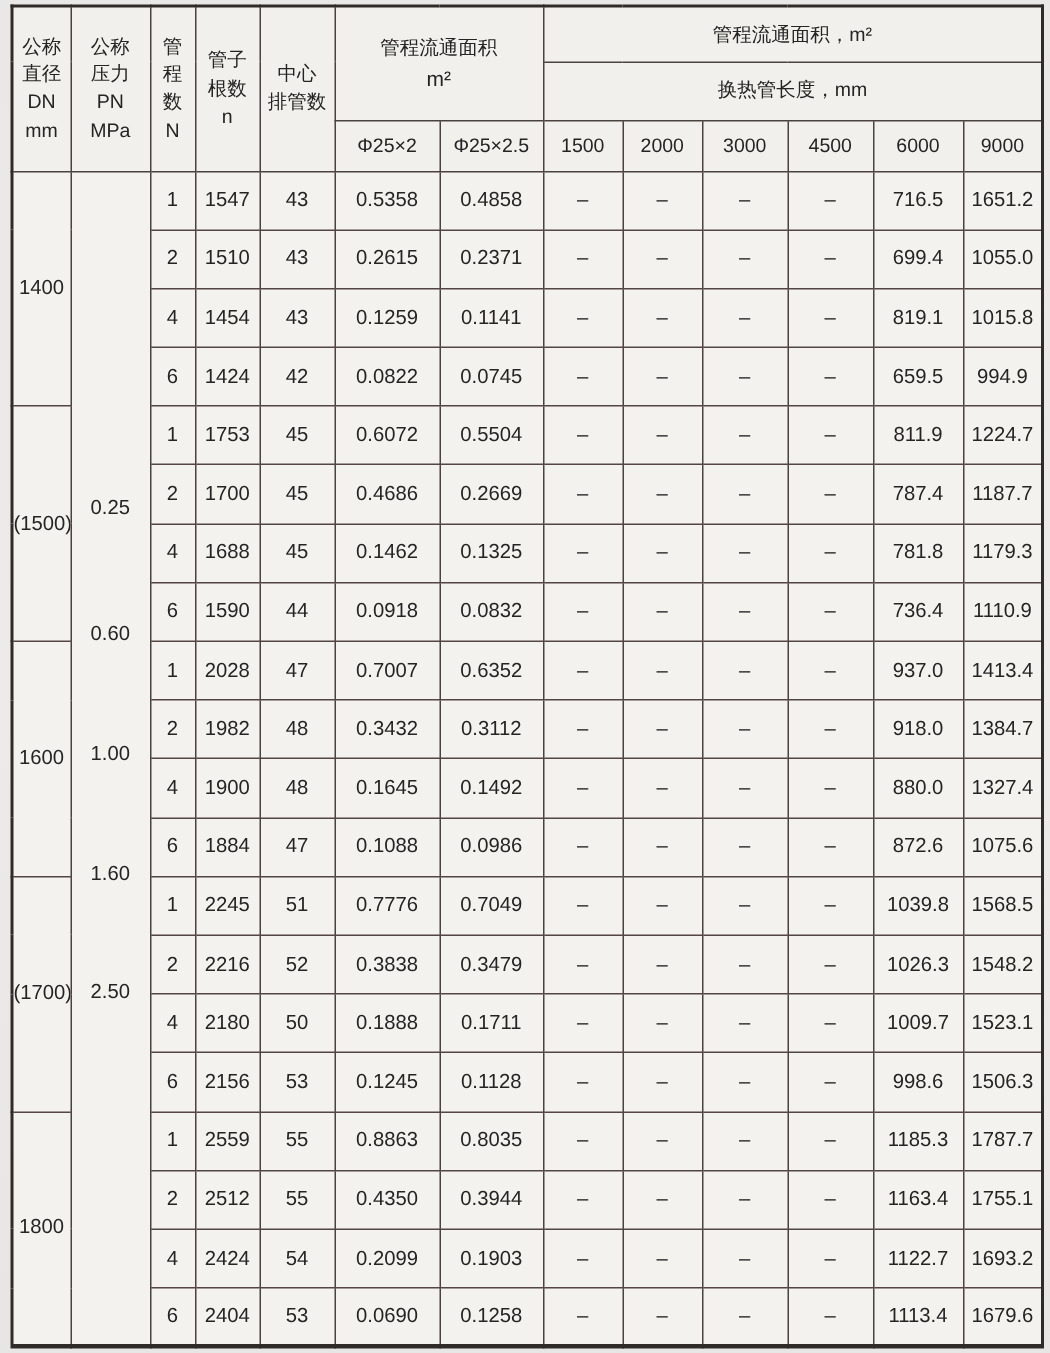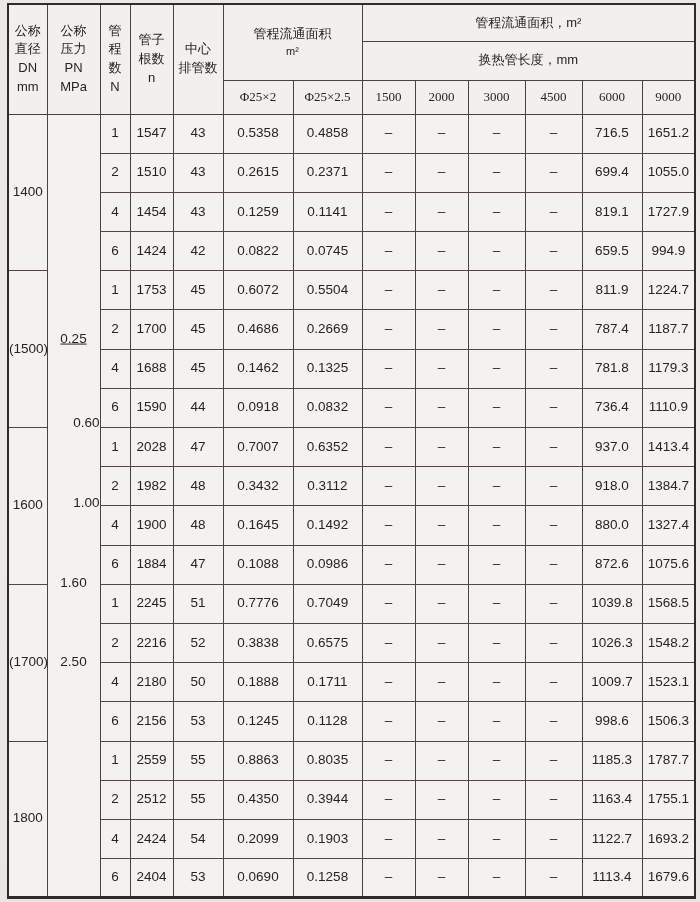--- a/index.html
+++ b/index.html
@@ -22,32 +22,32 @@
   .spec td,.spec th{
     border:1px solid #4a423f;
     text-align:center;vertical-align:middle;
     padding:0;font-weight:normal;
     font-size:13.5px;line-height:1.25;
     overflow:hidden;white-space:nowrap;
   }
   .spec thead th{font-size:13px;background:#f1f0ed;}
   .spec thead .hrow-a{height:37px;}
   .spec thead .hrow-b{height:39px;}
-  .spec thead .hrow-c{height:34px;font-family:Liberation Serif, serif;}
+  .spec thead .hrow-c{height:34px;}
   .spec thead th .hline{display:block;line-height:1.45;}
-  .unit-sub{font-size:11px;}
+  .unit-sub{font-size:14px;}
   tr.data-row{height:39.2px;}
   tr.data-row td{background:#f3f2ef;border-top-color:#534543;border-bottom-color:#534543;}
   td.dn-cell{background:#f1f0ed;font-size:13.5px;}
   td.pn-cell{position:relative;background:#f0efec;}
   .pn-val{
     position:absolute;left:0;right:0;text-align:center;
     transform:translateY(-50%);font-size:13.5px;
   }
-  .pn-0{top:28.7%;text-decoration:underline;} .pn-1{top:39.4%;text-align:right;} .pn-2{top:49.7%;text-align:right;} .pn-3{top:59.9%;} .pn-4{top:70.0%;}
+  .pn-0{top:28.7%;} .pn-1{top:39.4%;} .pn-2{top:49.7%;} .pn-3{top:59.9%;} .pn-4{top:70.0%;}
 </style>
 </head>
 <body>
 
 <div class="sheet">
   <table class="spec">
     <colgroup>
       <col style="width:39px">
         <col style="width:53px">
         <col style="width:30px">
@@ -150,21 +150,21 @@
           <td>4</td>
           <td>1454</td>
           <td>43</td>
           <td>0.1259</td>
           <td>0.1141</td>
           <td>–</td>
           <td>–</td>
           <td>–</td>
           <td>–</td>
           <td>819.1</td>
-          <td>1727.9</td>
+          <td>1015.8</td>
         </tr>
         <tr class="data-row">
           <td>6</td>
           <td>1424</td>
           <td>42</td>
           <td>0.0822</td>
           <td>0.0745</td>
           <td>–</td>
           <td>–</td>
           <td>–</td>
@@ -290,21 +290,21 @@
           <td>–</td>
           <td>–</td>
           <td>1039.8</td>
           <td>1568.5</td>
         </tr>
         <tr class="data-row">
           <td>2</td>
           <td>2216</td>
           <td>52</td>
           <td>0.3838</td>
-          <td>0.6575</td>
+          <td>0.3479</td>
           <td>–</td>
           <td>–</td>
           <td>–</td>
           <td>–</td>
           <td>1026.3</td>
           <td>1548.2</td>
         </tr>
         <tr class="data-row">
           <td>4</td>
           <td>2180</td>

